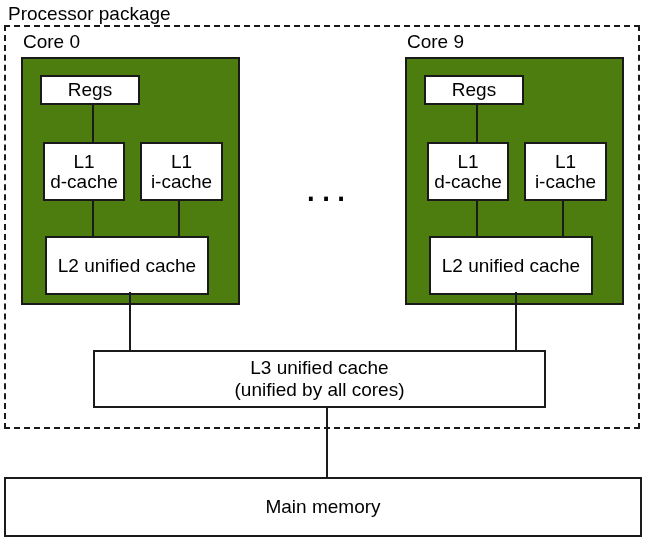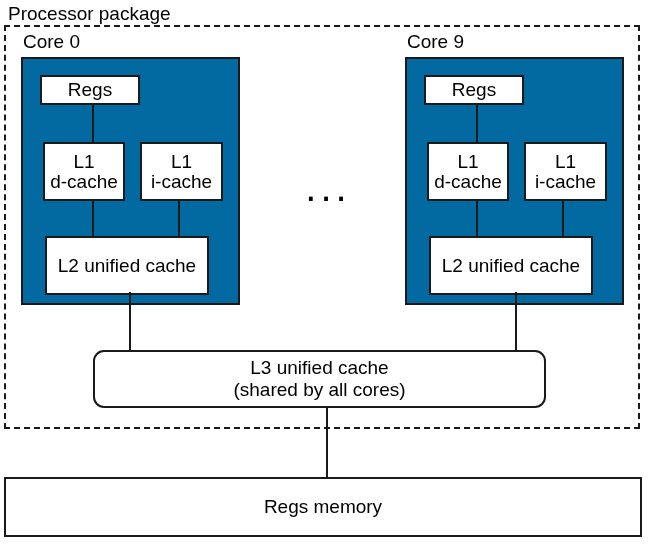--- a/index.html
+++ b/index.html
@@ -31,21 +31,21 @@
     border: 2px dashed #1a1a1a;
     box-sizing: border-box;
   }
   .core-box {
     position: absolute;
     top: 57px;
     width: 219px;
     height: 248px;
     border: 2px solid #1a1a1a;
     box-sizing: border-box;
-    background: #0369a1;
+    background: #4d7c0f;
   }
   .b {
     position: absolute;
     border: 2px solid #1a1a1a;
     box-sizing: border-box;
     background: #ffffff;
     display: flex;
     flex-direction: column;
     align-items: center;
     justify-content: center;
@@ -53,21 +53,20 @@
     font-size: 19px;
     line-height: 20px;
   }
   .regs { left: 17px; top: 16px; width: 100px; height: 30px; }
   .l1d  { left: 20px; top: 83px; width: 82px;  height: 59px; }
   .l1i  { left: 117px; top: 83px; width: 83px; height: 59px; }
   .l2   { left: 22px; top: 177px; width: 164px; height: 59px; }
   .l3 {
     left: 93px; top: 350px; width: 453px; height: 58px;
     line-height: 22px;
-    border-radius: 11px;
   }
   .mainmem { left: 4px; top: 477px; width: 638px; height: 60px; }
   .vline {
     position: absolute;
     width: 2px;
     background: #1a1a1a;
   }
   .ellipsis {
     position: absolute;
     left: 300px;
@@ -130,22 +129,22 @@
     <div class="b l2">
       <span>L2 unified cache</span>
     </div>
   </div>
 
   <div class="vline" style="left:129px; top:292px; height:58px;"></div>
   <div class="vline" style="left:515px; top:292px; height:58px;"></div>
 
   <div class="b l3">
     <span>L3 unified cache</span>
-    <span>(shared by all cores)</span>
+    <span>(unified by all cores)</span>
   </div>
 
   <div class="vline" style="left:326px; top:406px; height:71px;"></div>
 
   <div class="b mainmem">
-    <span>Regs memory</span>
+    <span>Main memory</span>
   </div>
 
 </div>
 
 </body></html>

